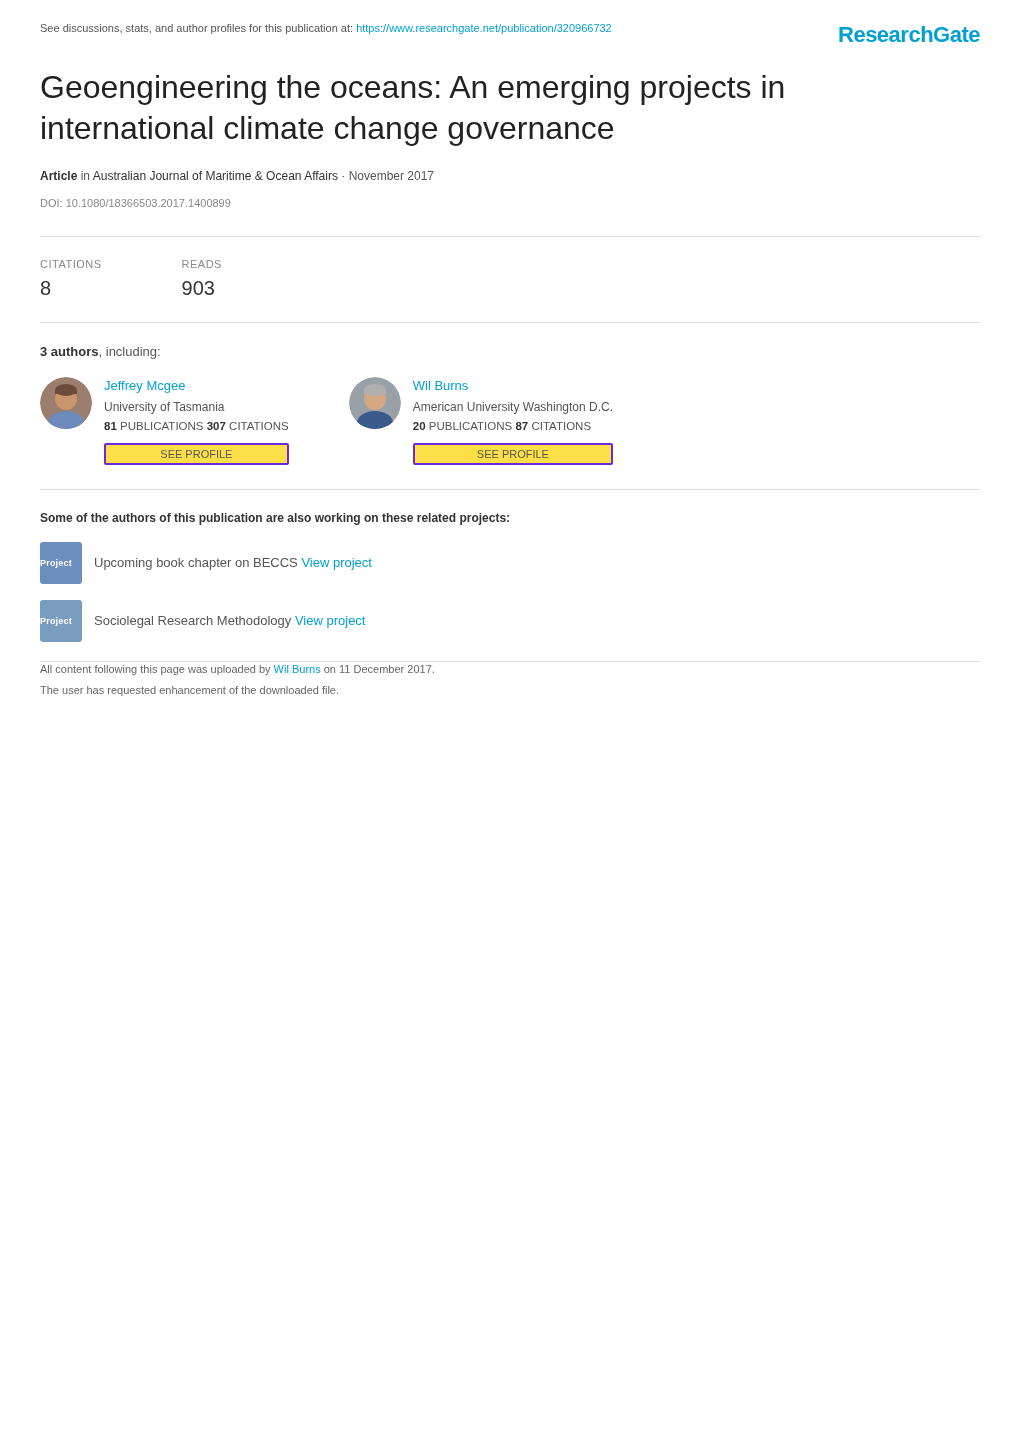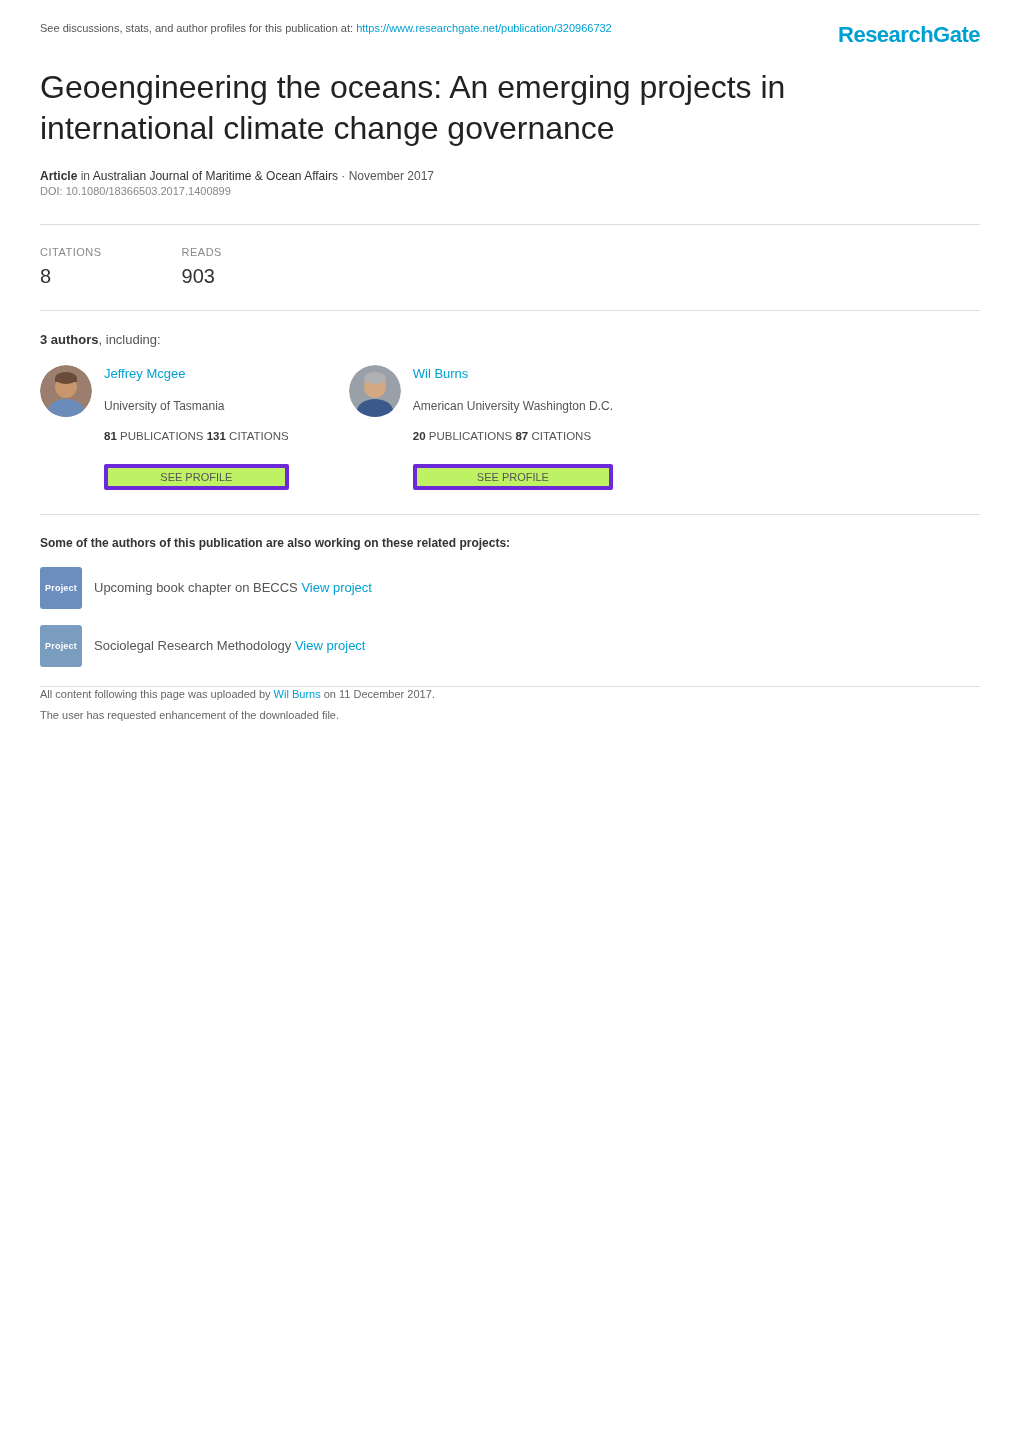--- a/index.html
+++ b/index.html
@@ -40,21 +40,21 @@
       font-weight: 300;
       color: #222;
       line-height: 1.3;
       margin-bottom: 18px;
       margin-top: 10px;
       max-width: 820px;
     }
     .article-meta {
       font-size: 12px;
       color: #555;
-      margin-bottom: 0;
+      margin-bottom: 12px;
     }
     .article-meta strong {
       color: #333;
       font-weight: bold;
       font-size: 12px;
     }
     .article-meta .journal-name {
       color: #333;
     }
     .doi {
@@ -104,21 +104,21 @@
       gap: 60px;
     }
     .author-card {
       display: flex;
       align-items: flex-start;
       gap: 12px;
     }
     .author-info {
       display: flex;
       flex-direction: column;
-      gap: 14px;
+      gap: 3px;
     }
     .author-name {
       color: #00a0d2;
       font-size: 13px;
       font-weight: 500;
       cursor: pointer;
       text-decoration: none;
     }
     .author-affiliation {
       font-size: 12px;
@@ -129,25 +129,25 @@
       color: #555;
     }
     .author-stats strong {
       color: #333;
       font-weight: bold;
     }
     .see-profile-btn {
       display: inline-block;
       margin-top: 5px;
       padding: 3px 8px;
-      border: 4px solid #6d28d9;
+      border: 2px solid #6d28d9;
       font-size: 11px;
       color: #555;
       cursor: pointer;
-      background: #bef264;
+      background: #fde047;
       border-radius: 2px;
     }
     .related-projects-section {
       margin-top: 10px;
     }
     .related-projects-title {
       font-size: 12px;
       color: #333;
       font-weight: bold;
       margin-bottom: 16px;
@@ -157,21 +157,20 @@
       align-items: center;
       gap: 12px;
       margin-bottom: 16px;
     }
     .project-badge {
       width: 42px;
       height: 42px;
       background: #6c8ebf;
       display: flex;
       align-items: center;
-      justify-content: center;
       font-size: 9px;
       color: #fff;
       font-weight: bold;
       border-radius: 3px;
       flex-shrink: 0;
       text-align: center;
       line-height: 1.2;
       letter-spacing: 0.2px;
     }
     .project-badge-2 {
@@ -273,21 +272,21 @@
             <ellipse cx="26" cy="13" rx="11" ry="6" fill="#6b4c3b"></ellipse>
             <rect x="15" y="13" width="22" height="4" fill="#6b4c3b"></rect>
           </svg>
         </div>
         <div class="author-info">
           <a class="author-name">Jeffrey Mcgee</a>
           <span class="author-affiliation">University of Tasmania</span>
           <span class="author-stats">
             <strong>81</strong>
             <span> PUBLICATIONS  </span>
-            <strong>131</strong>
+            <strong>307</strong>
             <span> CITATIONS</span>
           </span>
           <button class="see-profile-btn">SEE PROFILE</button>
         </div>
       </div>
 
       <div class="author-card">
         <div class="person-face">
           <svg width="52" height="52" viewBox="0 0 52 52" xmlns="http://www.w3.org/2000/svg">
             <circle cx="26" cy="26" r="26" fill="#9aa0a8"></circle>

